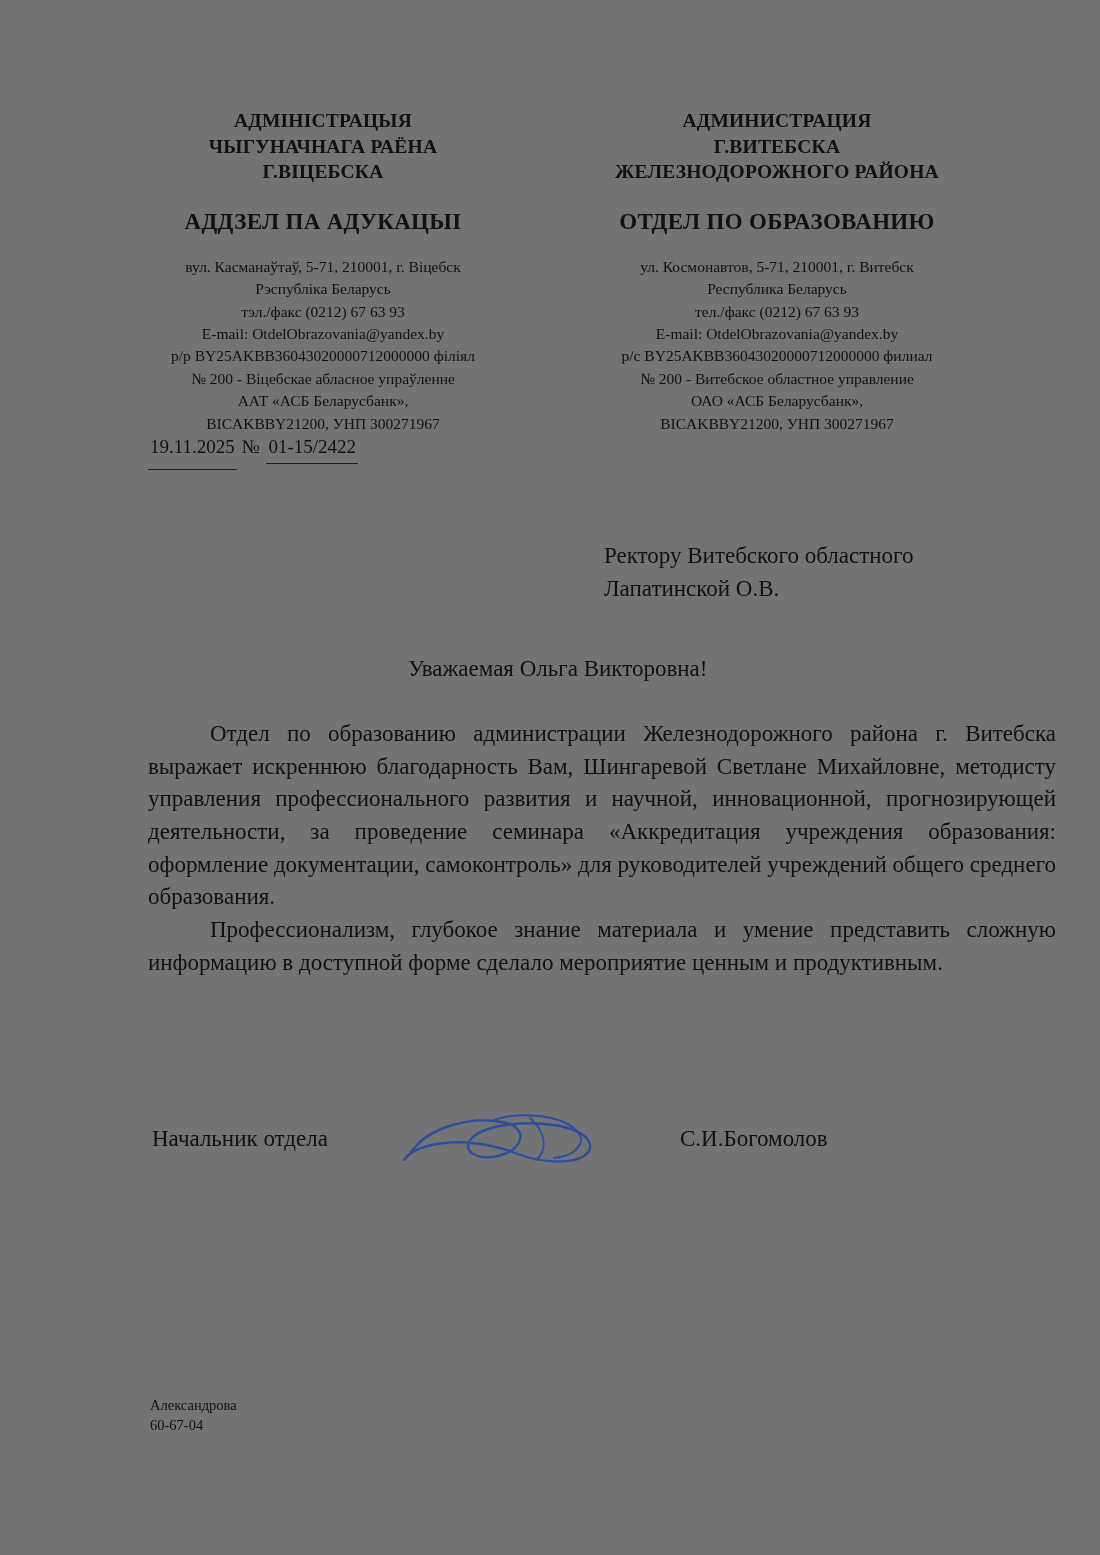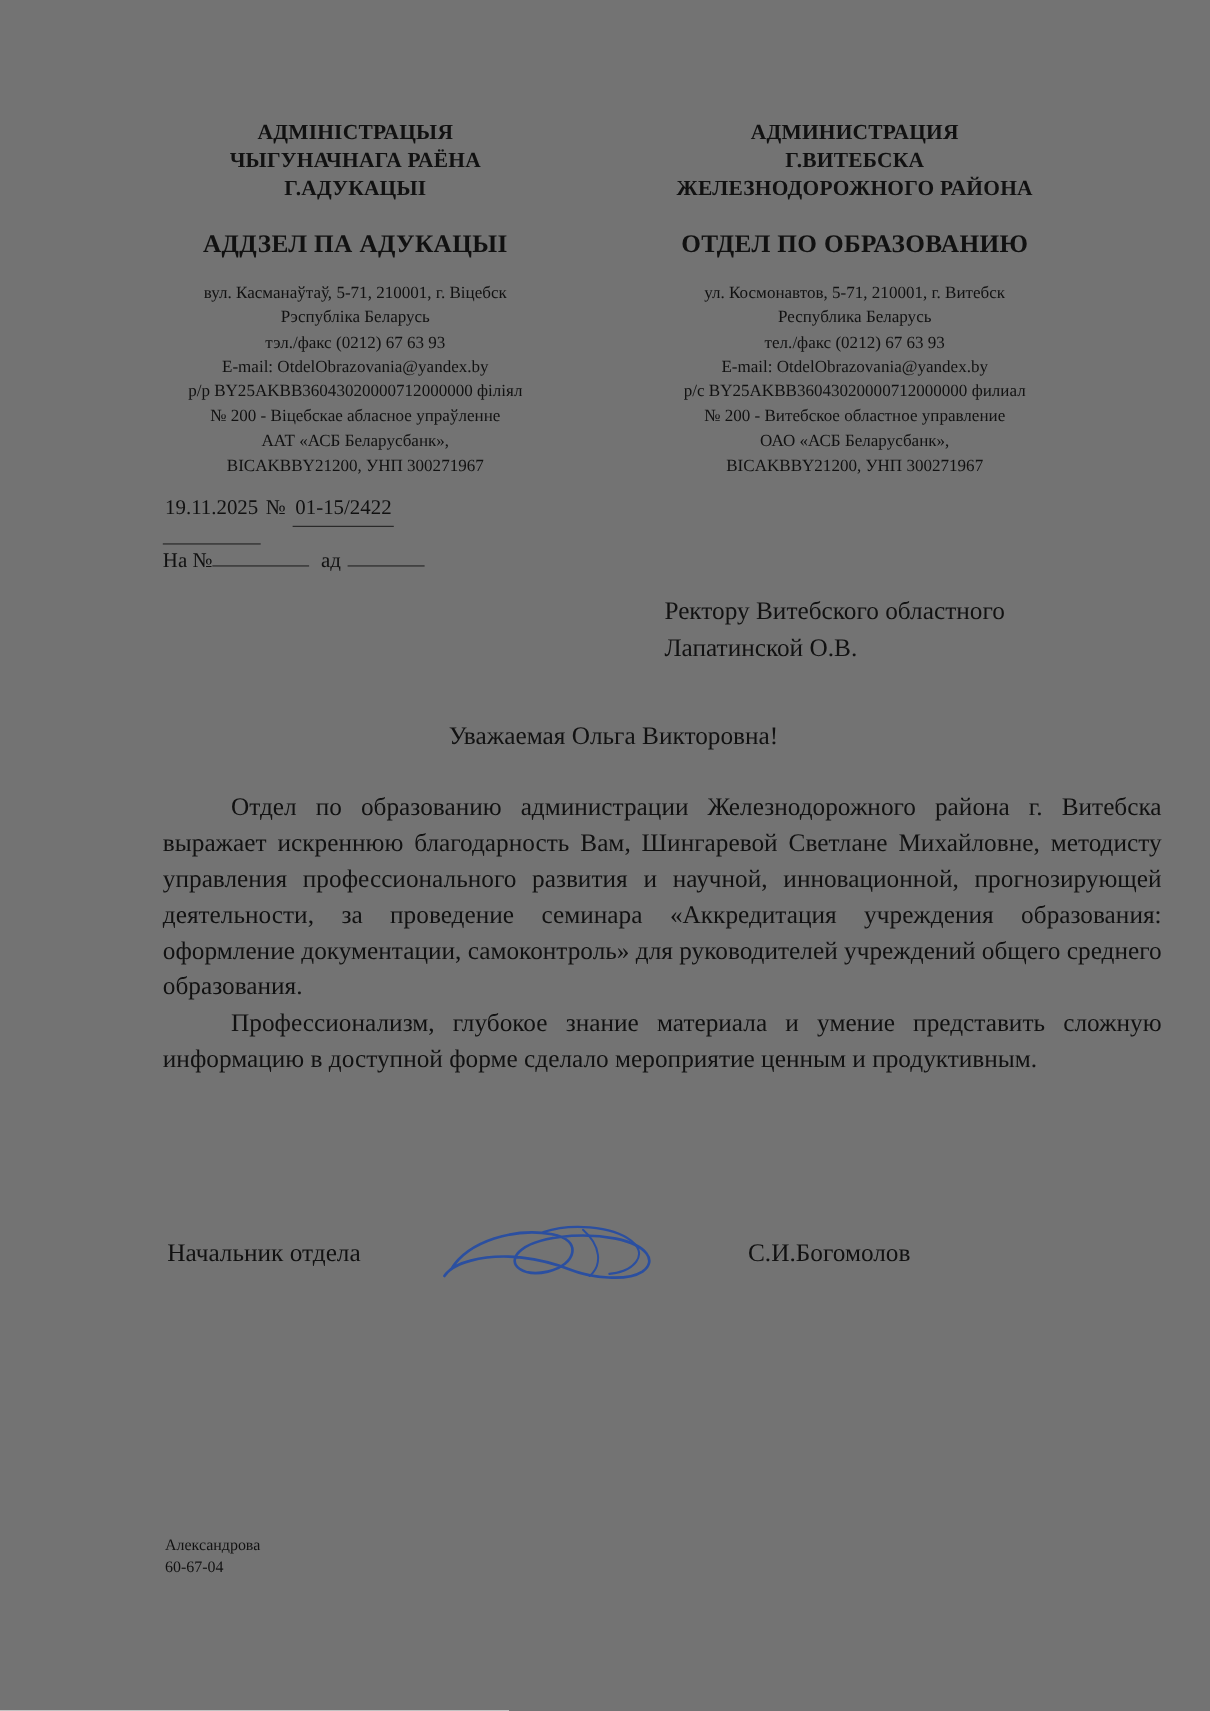--- a/index.html
+++ b/index.html
@@ -60,23 +60,22 @@
   .refblock {
     position: absolute;
     left: 148px;
     top: 432px;
     font-size: 19px;
     line-height: 1.6;
   }
   .ref-row { white-space: nowrap; }
   .ref-date {
     border-bottom: 1.2px solid #222;
-    padding: 0 2px 17px 2px;
+    padding: 0 2px 7px 2px;
     display: inline-block;
-    margin-top: 15px;
   }
   .ref-num {
     border-bottom: 1.2px solid #222;
     padding: 0 2px 1px 2px;
     display: inline-block;
     margin-left: 2px;
     text-align: right;
   }
   .ref-no-label { display: inline-block; }
   .blank-line {
@@ -165,21 +164,21 @@
 <body>
 
 <div class="page">
 
   <div class="letterhead">
 
     <div class="lh-col be">
       <div class="lh-title">
         <div>АДМІНІСТРАЦЫЯ</div>
         <div>ЧЫГУНАЧНАГА РАЁНА</div>
-        <div>Г.АДУКАЦЫІ</div>
+        <div>Г.ВІЦЕБСКА</div>
       </div>
       <div class="lh-dept">АДДЗЕЛ  ПА АДУКАЦЫІ</div>
       <div class="lh-lines">
         <div>вул. Касманаўтаў, 5-71, 210001, г. Віцебск</div>
         <div>Рэспубліка Беларусь</div>
         <div>тэл./факс (0212) 67 63 93</div>
         <div>E-mail: OtdelObrazovania@yandex.by</div>
         <div>р/р BY25AKBB36043020000712000000  філіял</div>
         <div>№ 200 - Віцебскае абласное упраўленне</div>
         <div>ААТ «АСБ Беларусбанк»,</div>
@@ -207,24 +206,20 @@
     </div>
 
   </div>
 
   <div class="refblock">
     <div class="ref-row">
       <span class="ref-date">19.11.2025</span>
       <span class="ref-no-label">№</span>
       <span class="ref-num">01-15/2422</span>
     </div>
-    <div class="ref-row">
-      <span>На №</span><span class="blank-line"></span>
-      <span class="ref-ot">ад</span><span class="blank-line short"></span>
-    </div>
   </div>
 
   <div class="addressee">
     <div>Ректору   Витебского   областного</div>
     <div>Лапатинской О.В.</div>
   </div>
 
   <div class="salutation">Уважаемая Ольга Викторовна!</div>
 
   <div class="body-text">

